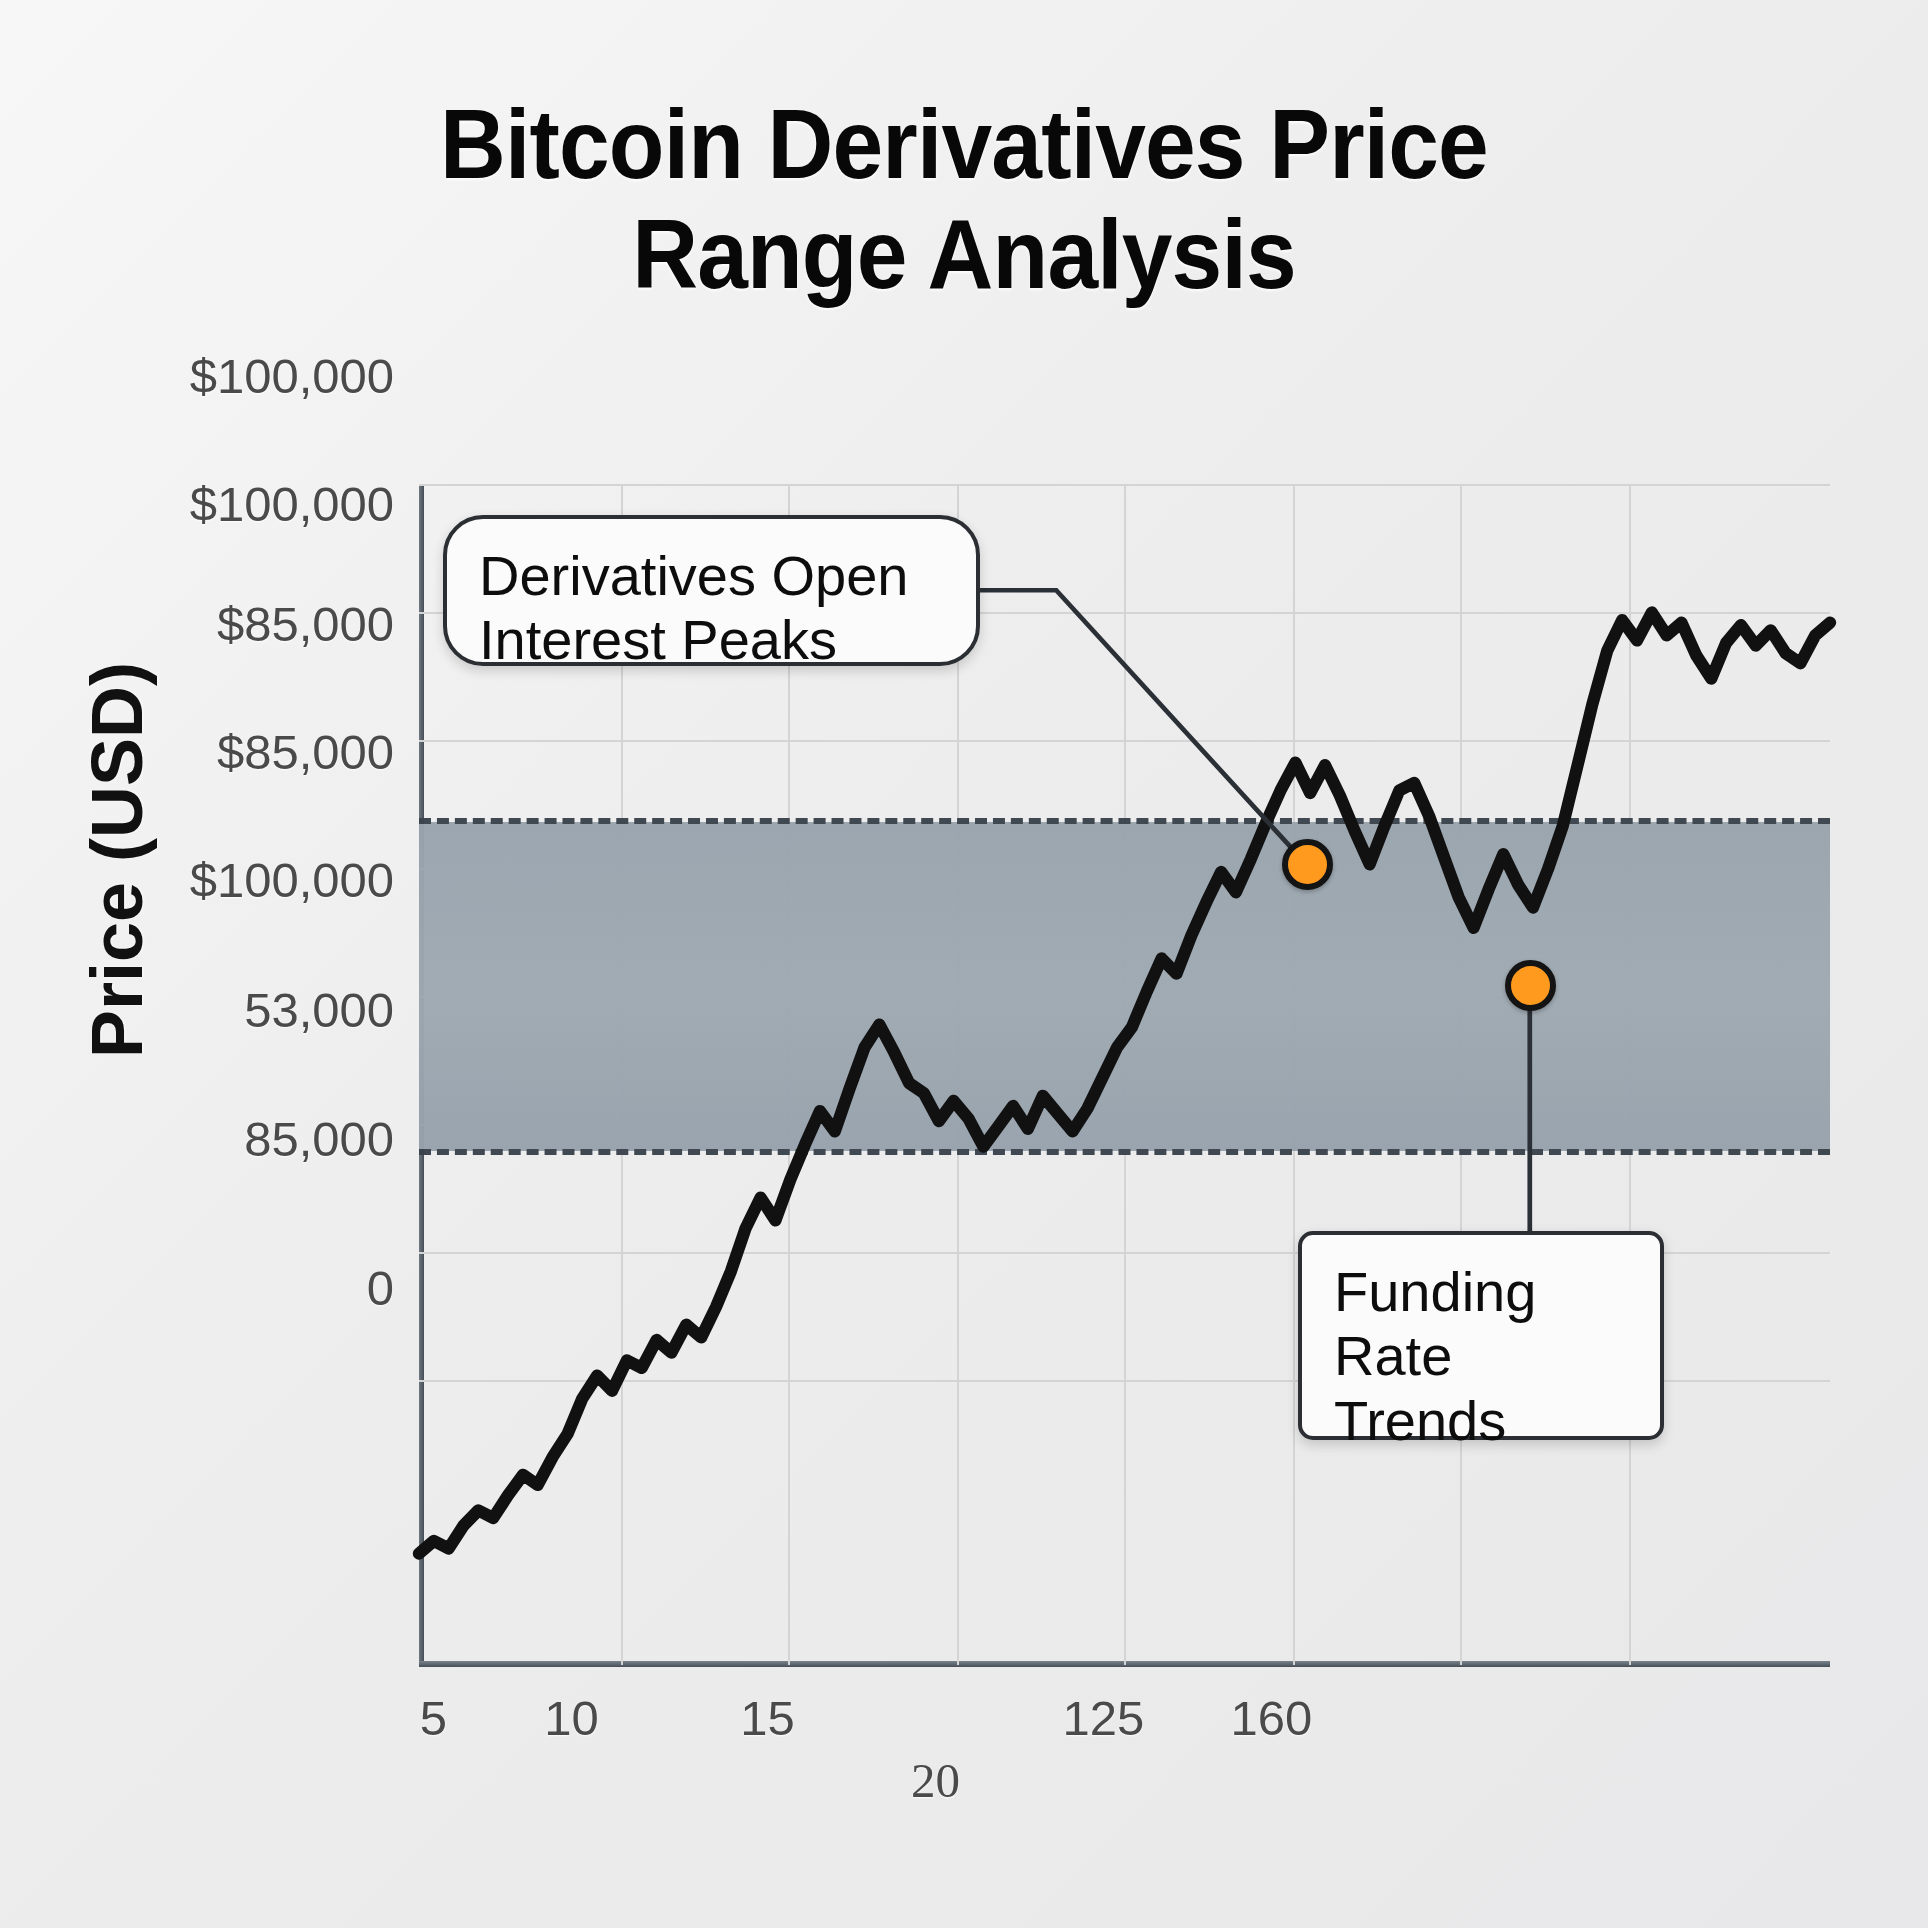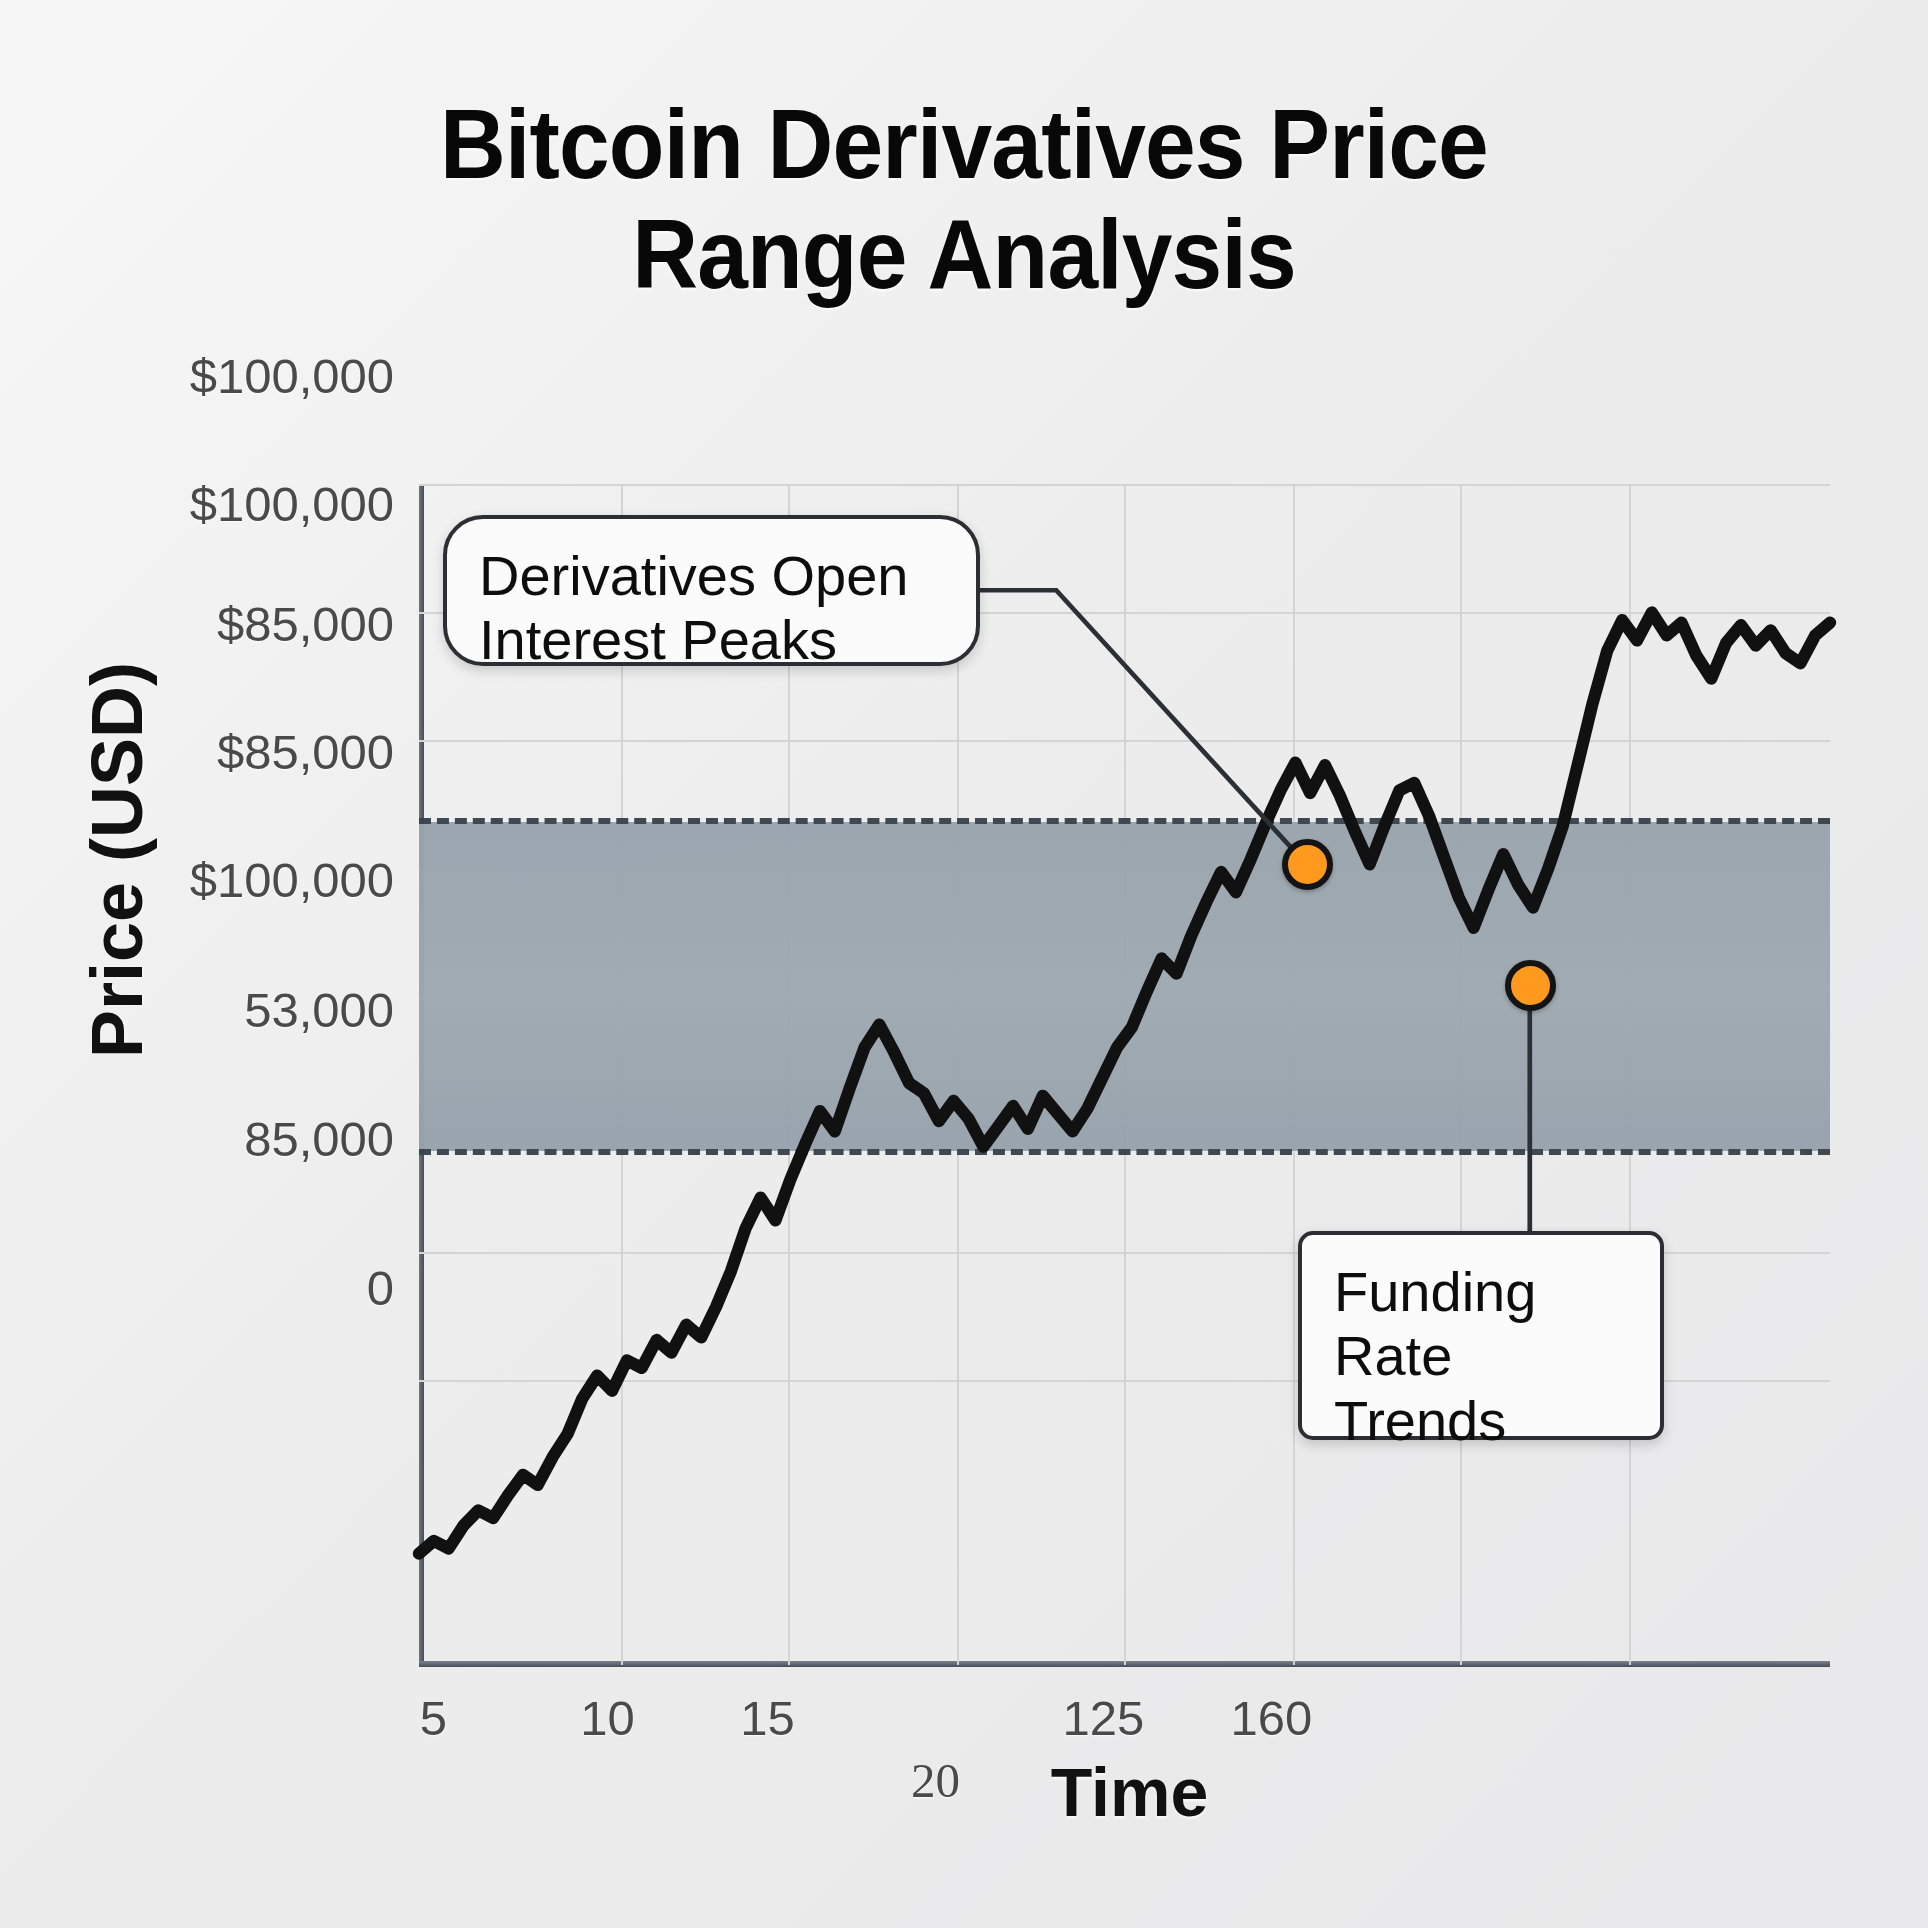--- a/index.html
+++ b/index.html
@@ -141,36 +141,35 @@
 </style>
 </head>
 <body>
 
 <div id="figure">
 
   <div id="title">Bitcoin Derivatives Price
 Range Analysis</div>
 
   <div id="ylabel">Price (USD)</div>
-  <div id="xlabel">Time</div>
 
   <div id="ytick-layer">
     <div class="ytick" style="top:348px;">$100,000</div>
     <div class="ytick" style="top:476px;">$100,000</div>
     <div class="ytick" style="top:596px;">$85,000</div>
     <div class="ytick" style="top:724px;">$85,000</div>
     <div class="ytick" style="top:852px;">$100,000</div>
     <div class="ytick" style="top:982px;">53,000</div>
     <div class="ytick" style="top:1111px;">85,000</div>
     <div class="ytick" style="top:1260px;">0</div>
   </div>
 
   <div id="xtick-layer">
     <div class="xtick" style="left:358px;top:1690px;">5</div>
-    <div class="xtick" style="left:532px;top:1690px;">10</div>
+    <div class="xtick" style="left:496px;top:1690px;">10</div>
     <div class="xtick" style="left:692px;top:1690px;">15</div>
     <div class="xtick" style="left:860px;top:1752px;font-family:Liberation Serif, serif;">20</div>
     <div class="xtick" style="left:1028px;top:1690px;">125</div>
     <div class="xtick" style="left:1196px;top:1690px;">160</div>
   </div>
 
   <div id="plot">
     <div class="plot-spine-left"></div>
     <div class="plot-spine-bottom"></div>
 

